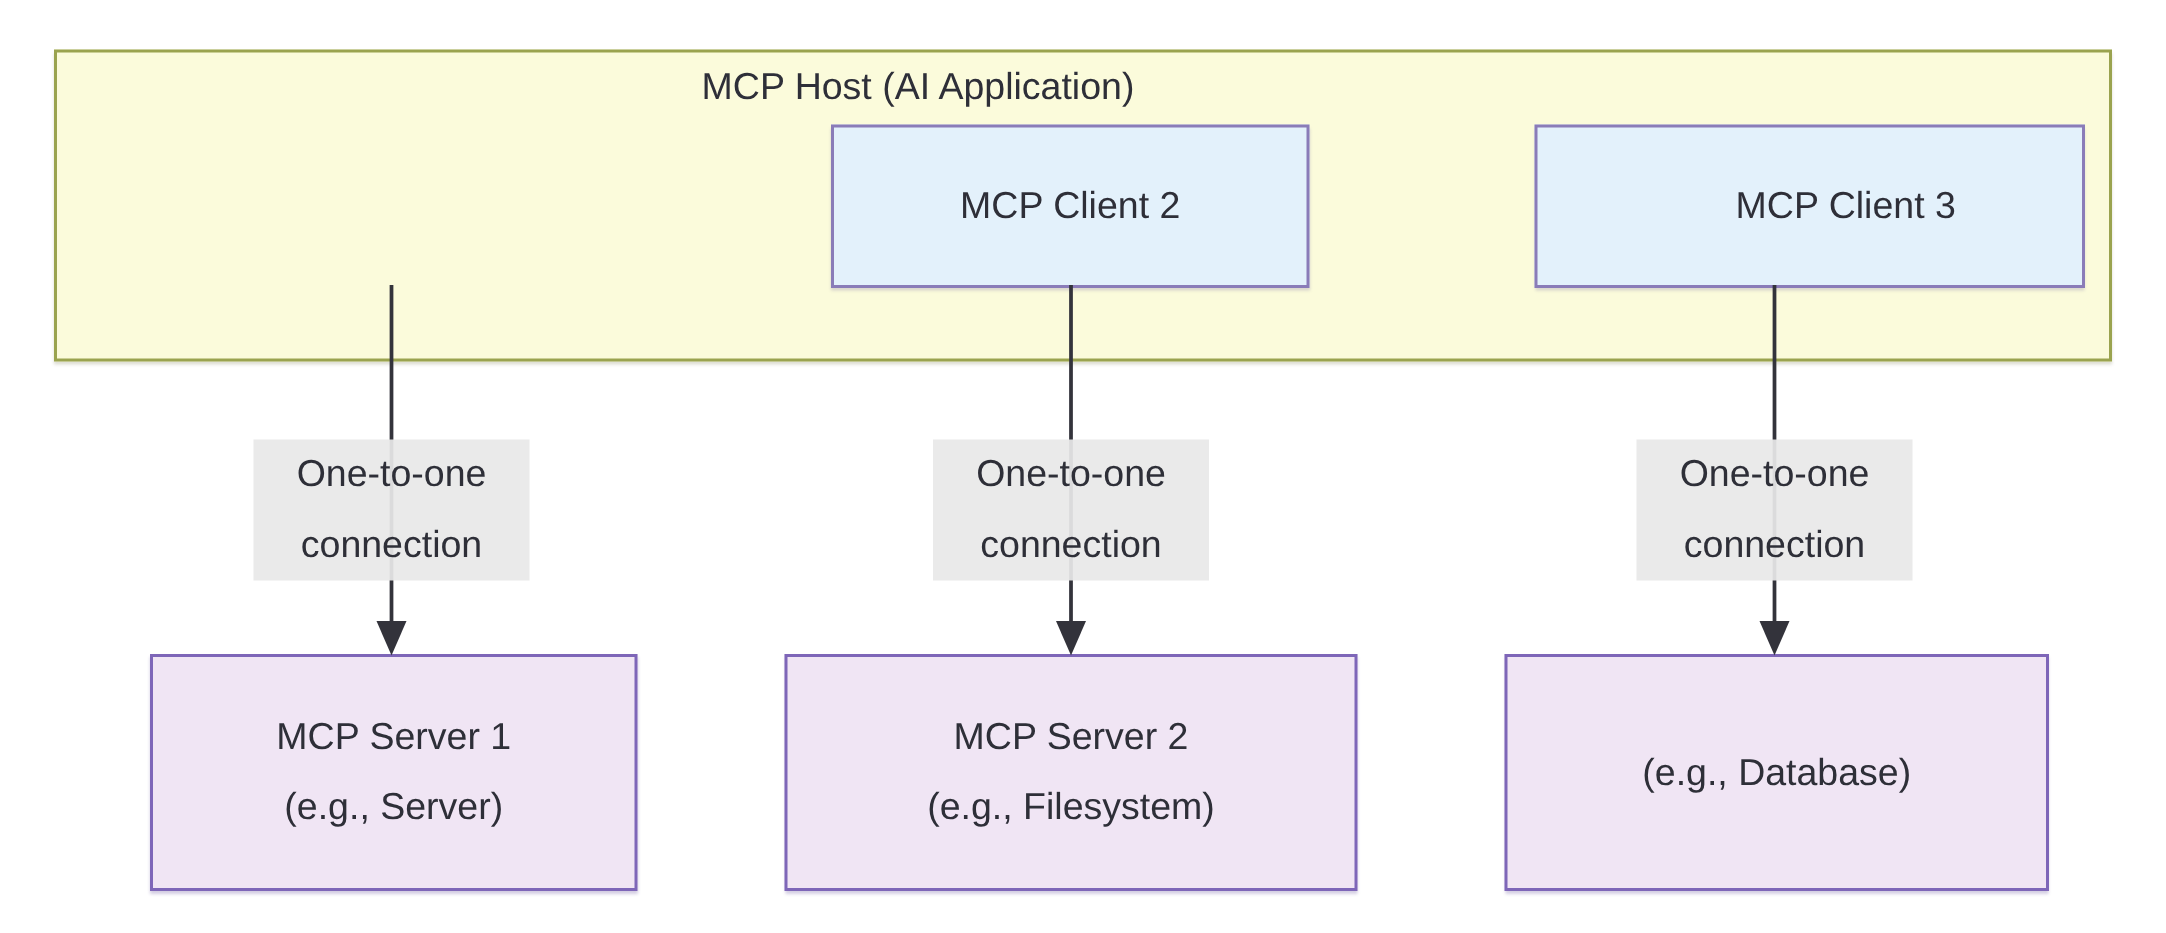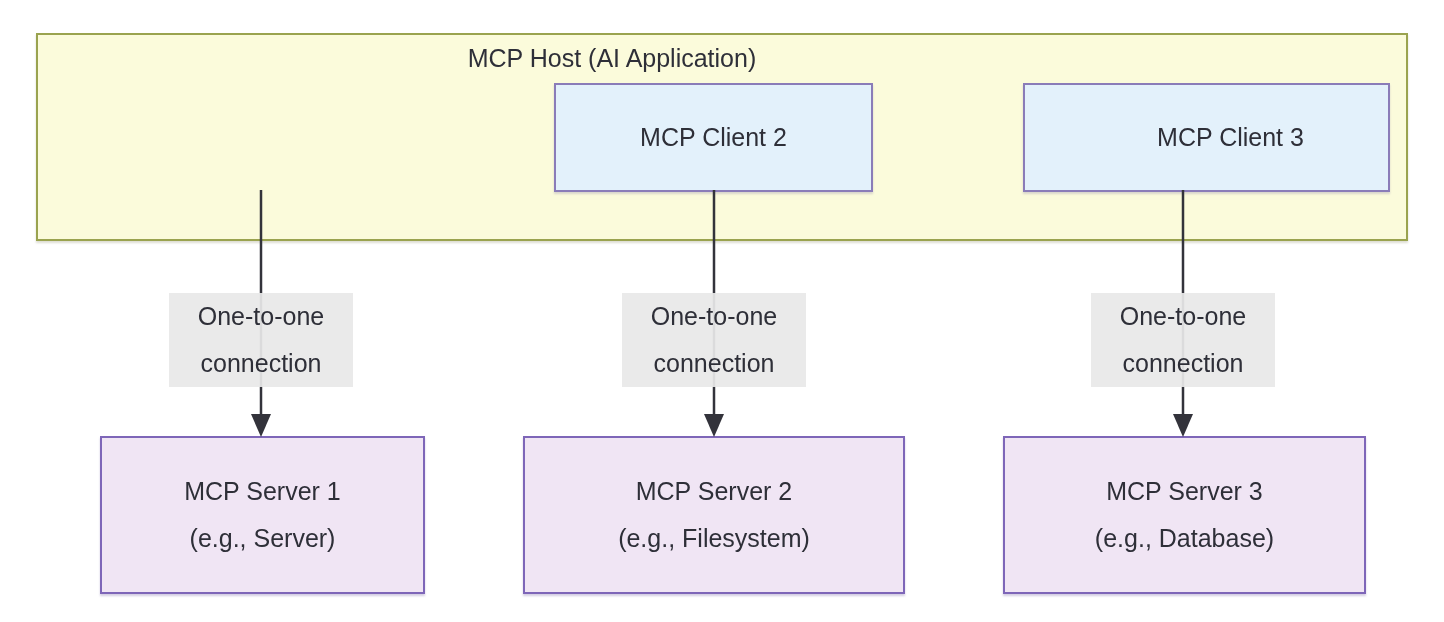--- a/index.html
+++ b/index.html
@@ -141,17 +141,16 @@
 
   <div class="server-box server-1">
     <div>MCP Server 1</div>
     <div>(e.g., Server)</div>
   </div>
   <div class="server-box server-2">
     <div>MCP Server 2</div>
     <div>(e.g., Filesystem)</div>
   </div>
   <div class="server-box server-3">
-    <div>MCP Server 3</div>
     <div>(e.g., Database)</div>
   </div>
 
 </div>
 
 </body></html>

